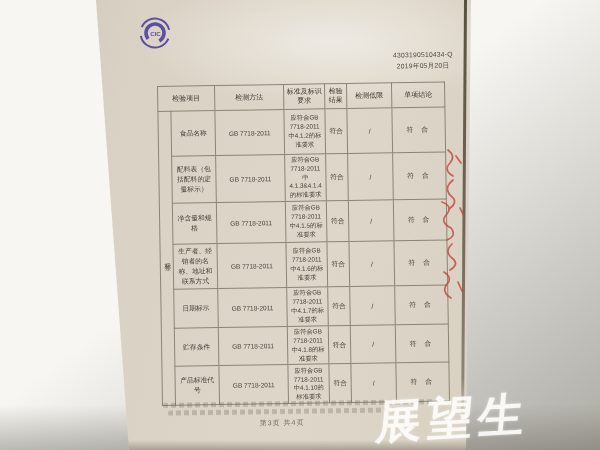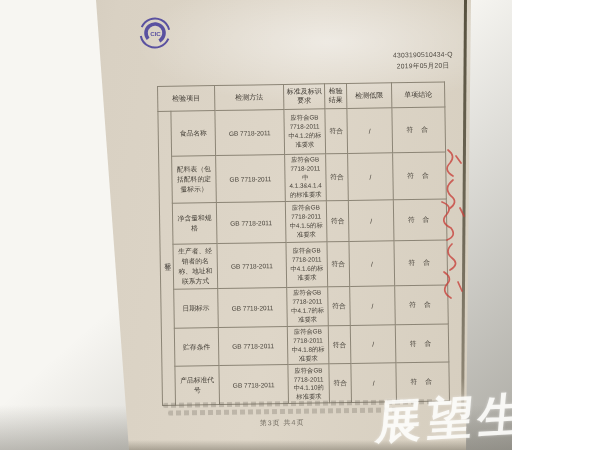--- a/index.html
+++ b/index.html
@@ -1,18 +1,18 @@
 <!DOCTYPE html>
 <html><head>
 <meta charset="utf-8">
 <style>
   html,body{margin:0;padding:0;}
   body{font-family:"Liberation Sans","DejaVu Sans",sans-serif;}
   .scene{
-    position:relative;width:512px;height:450px;overflow:hidden;
+    position:relative;width:600px;height:450px;overflow:hidden;
     background:
       linear-gradient(to top, rgba(100,97,88,.38), transparent 10%),
       linear-gradient(to bottom right, rgba(255,255,255,0) 45%, rgba(112,110,101,.55) 100%),
       #f7f6f2;
   }
   
   .paper{
     position:absolute;inset:0;
     clip-path:polygon(96px 0px,471px 0px,466px 450px,129px 450px);
     background:

